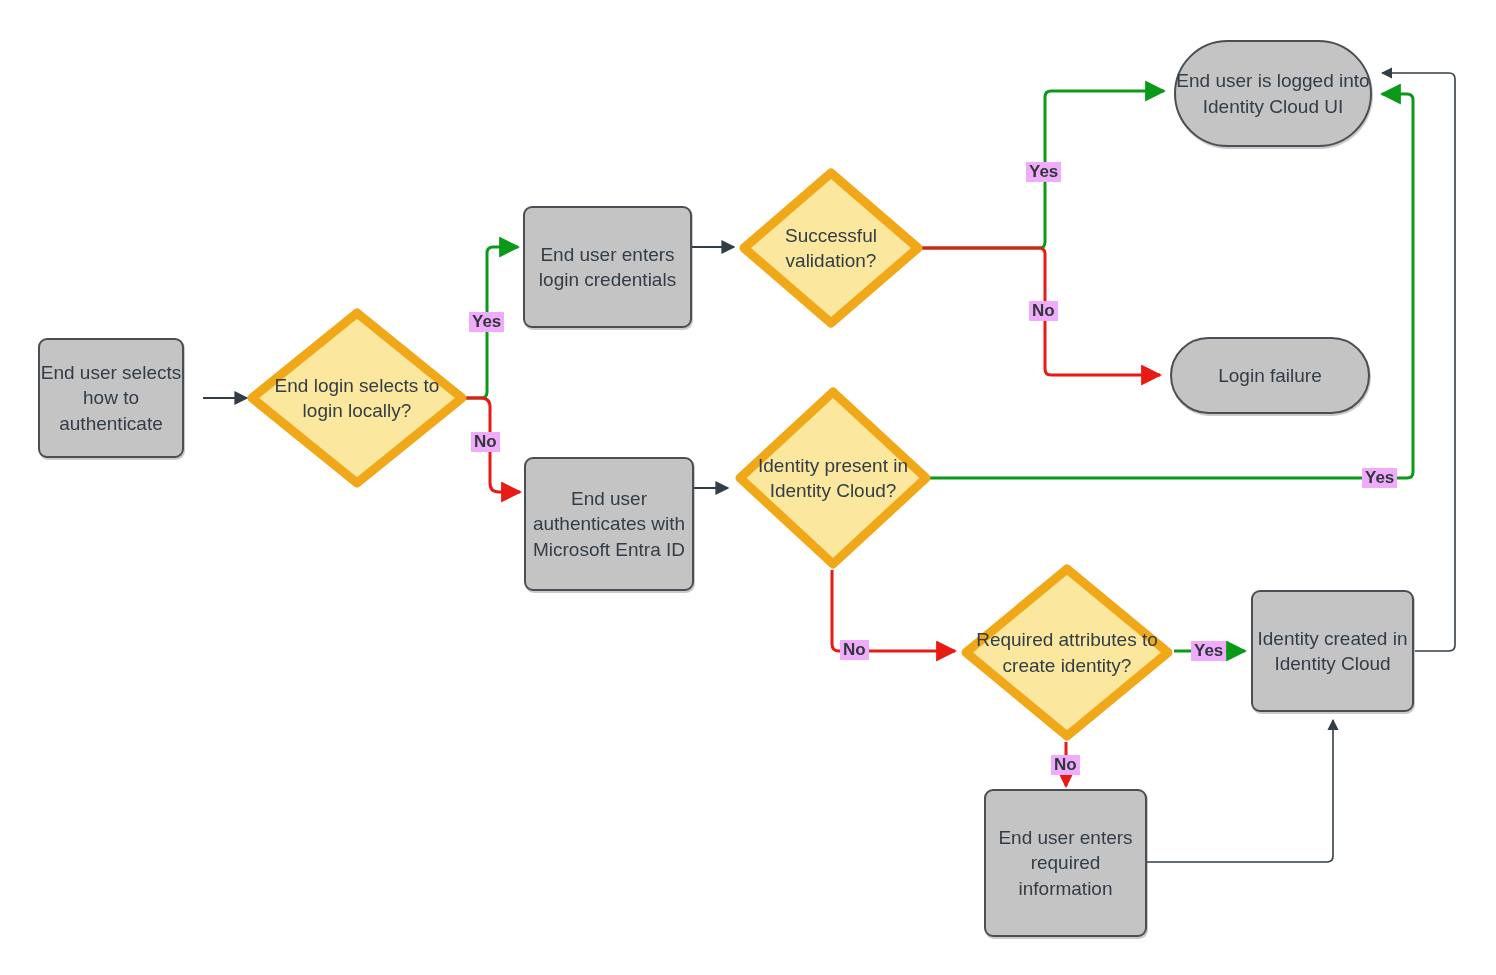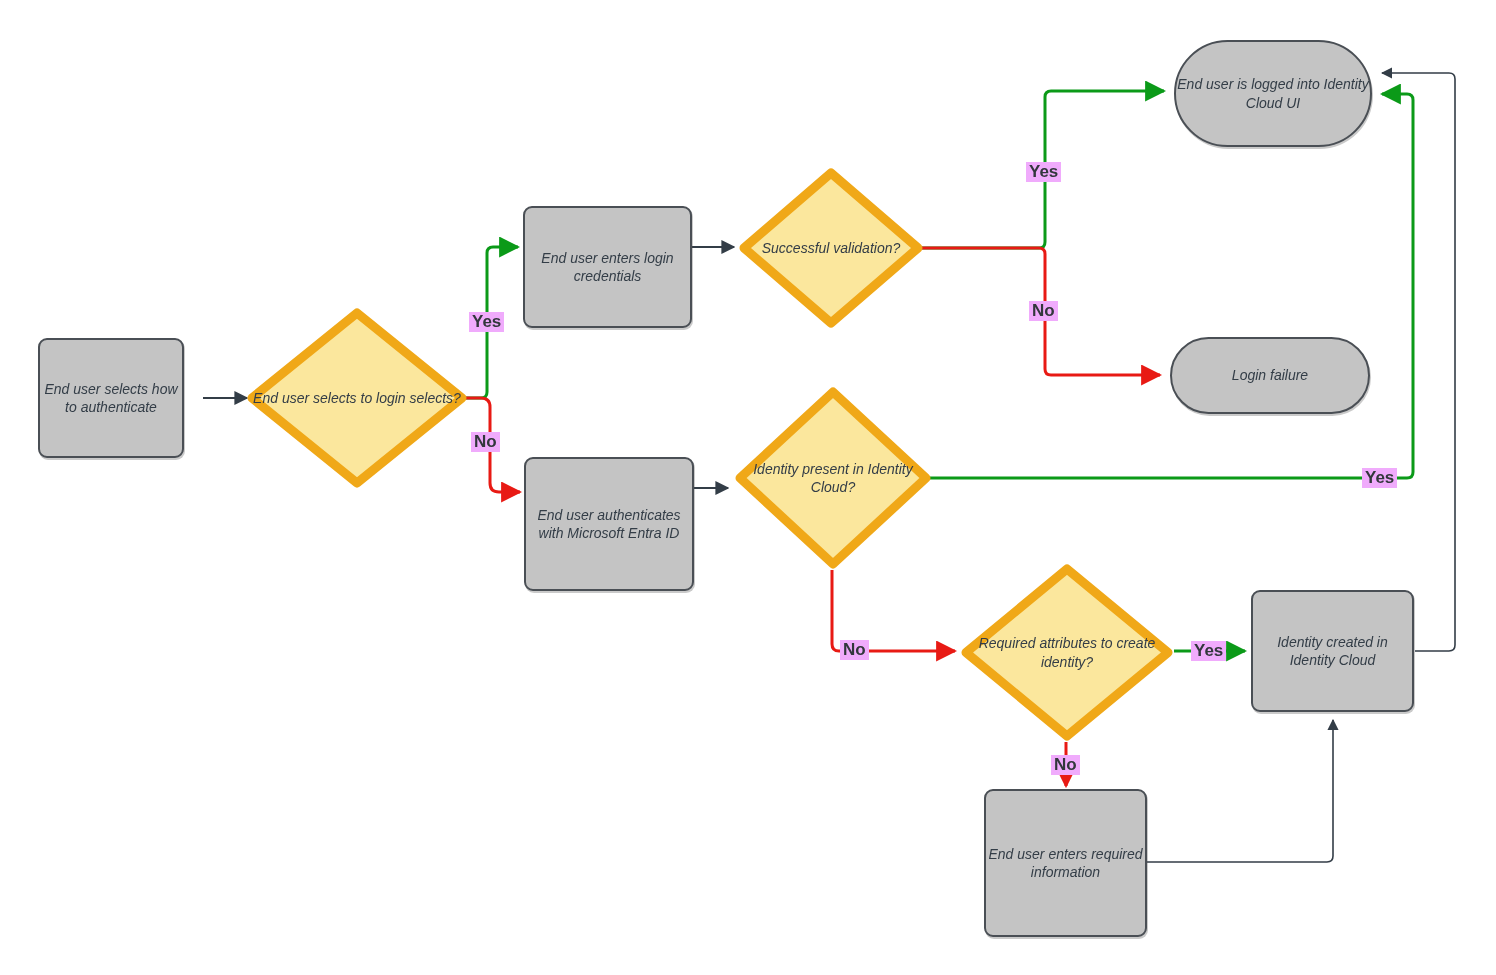--- a/index.html
+++ b/index.html
@@ -25,24 +25,23 @@
     height: 975px;
   }
   .node {
     position: absolute;
     box-sizing: border-box;
     display: flex;
     align-items: center;
     justify-content: center;
     text-align: center;
     color: #333d47;
-    font-size: 14px;
+    font-size: 19px;
     line-height: 1.32;
     z-index: 3;
-    font-style: italic;
   }
   .node.process {
     background: #c4c4c4;
     border: 2.5px solid #4a4f55;
     border-radius: 9px;
     box-shadow: 1px 2px 0 rgba(80,80,80,0.30);
   }
   .node.terminal {
     background: #c4c4c4;
     border: 2.5px solid #4a4f55;
@@ -123,21 +122,21 @@
   </svg>
 
   <div class="node process" style="left:38px; top:338px; width:146px; height:120px;">
     <span>End user selects how to authenticate</span>
   </div>
 
   <div class="node decision" style="left:247px; top:308px; width:220px; height:180px;">
     <svg class="diamond-bg" viewBox="0 0 220 180" preserveAspectRatio="none">
       <polygon points="110,5 215,90 110,175 5,90" fill="#fbe79d" stroke="#f0a818" stroke-width="9" stroke-linejoin="round"></polygon>
     </svg>
-    <span class="dtext">End user selects to login selects?</span>
+    <span class="dtext">End login selects to login locally?</span>
   </div>
 
   <div class="node process" style="left:523px; top:186px; width:169px; height:122px;margin-top:20px;">
     <span>End user enters login credentials</span>
   </div>
 
   <div class="node decision" style="left:739px; top:168px; width:184px; height:160px;">
     <svg class="diamond-bg" viewBox="0 0 184 160" preserveAspectRatio="none">
       <polygon points="92,5 179,80 92,155 5,80" fill="#fbe79d" stroke="#f0a818" stroke-width="9" stroke-linejoin="round"></polygon>
     </svg>

